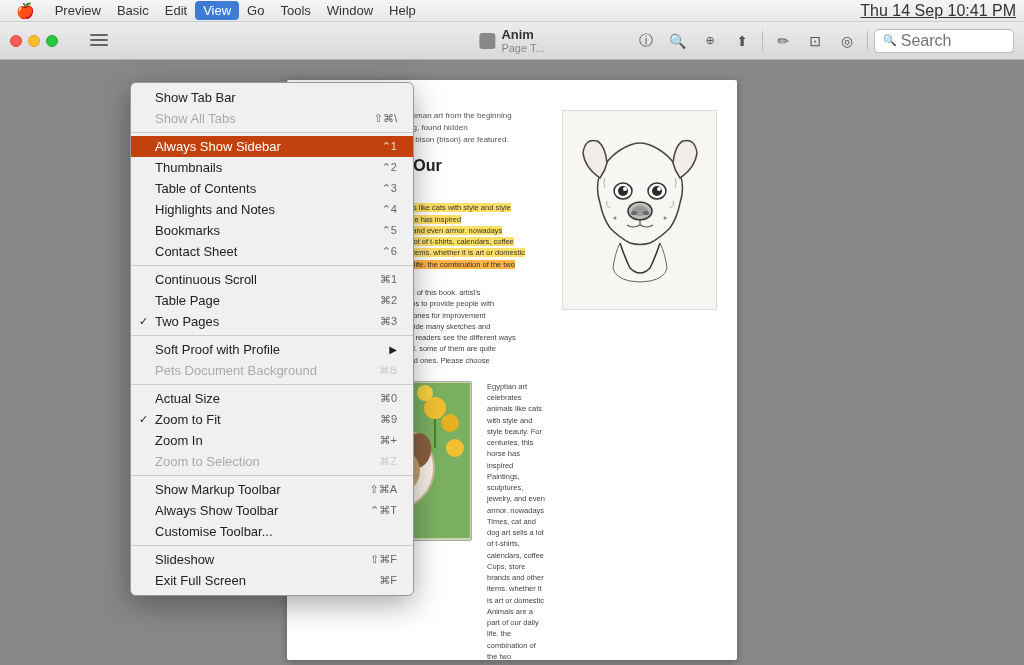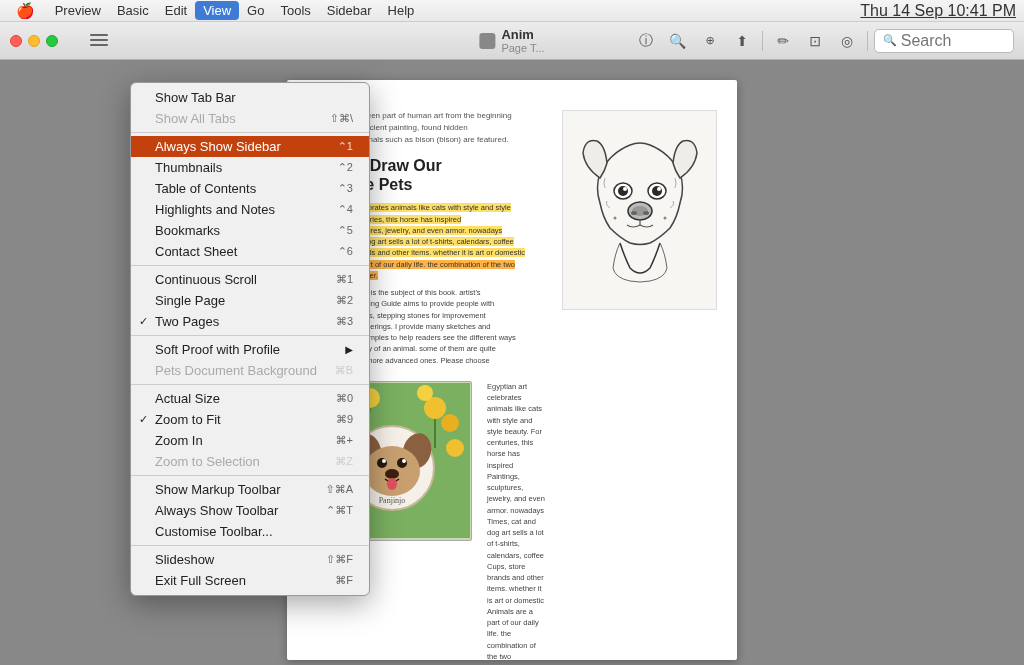--- a/index.html
+++ b/index.html
@@ -248,21 +248,21 @@
       width: 100%;
       height: 100%;
       z-index: 100;
       pointer-events: none;
     }
 
     .dropdown-menu {
       position: absolute;
       top: 22px;
       left: 130px;
-      width: 240px;
+      width: 284px;
       background: #f0f0f0;
       border: 1px solid #999;
       border-radius: 6px;
       box-shadow: 0 8px 30px rgba(0,0,0,0.35);
       padding: 4px 0;
       pointer-events: all;
       font-size: 13px;
     }
 
     .menu-item {
@@ -323,21 +323,21 @@
 <div class="app-window">
 
   <div class="menu-bar">
     <span class="menu-bar-item apple-menu">🍎</span>
     <span class="menu-bar-item">Preview</span>
     <span class="menu-bar-item">Basic</span>
     <span class="menu-bar-item">Edit</span>
     <span class="menu-bar-item active">View</span>
     <span class="menu-bar-item">Go</span>
     <span class="menu-bar-item">Tools</span>
-    <span class="menu-bar-item">Sidebar</span>
+    <span class="menu-bar-item">Window</span>
     <span class="menu-bar-item">Help</span>
     <span style="margin-left:auto; font-size:16px; color:#333;text-decoration:underline;">Thu 14 Sep 10:41 PM</span>
   </div>
 
   <div class="title-bar">
     <div class="traffic-lights">
       <div class="traffic-light tl-close"></div>
       <div class="traffic-light tl-minimize"></div>
       <div class="traffic-light tl-maximize"></div>
     </div>
@@ -554,21 +554,21 @@
         <div class="menu-separator"></div>
 
         <div class="menu-item">
           <span>Continuous Scroll</span>
           <span class="shortcut">
               <span class="key-symbol">⌘1</span>
             </span>
         </div>
 
         <div class="menu-item">
-          <span>Single Page</span>
+          <span>Table Page</span>
           <span class="shortcut">
               <span class="key-symbol">⌘2</span>
             </span>
         </div>
 
         <div class="menu-item">
           <span class="checkmark">✓</span>
           <span>Two Pages</span>
           <span class="shortcut">
               <span class="key-symbol">⌘3</span>

